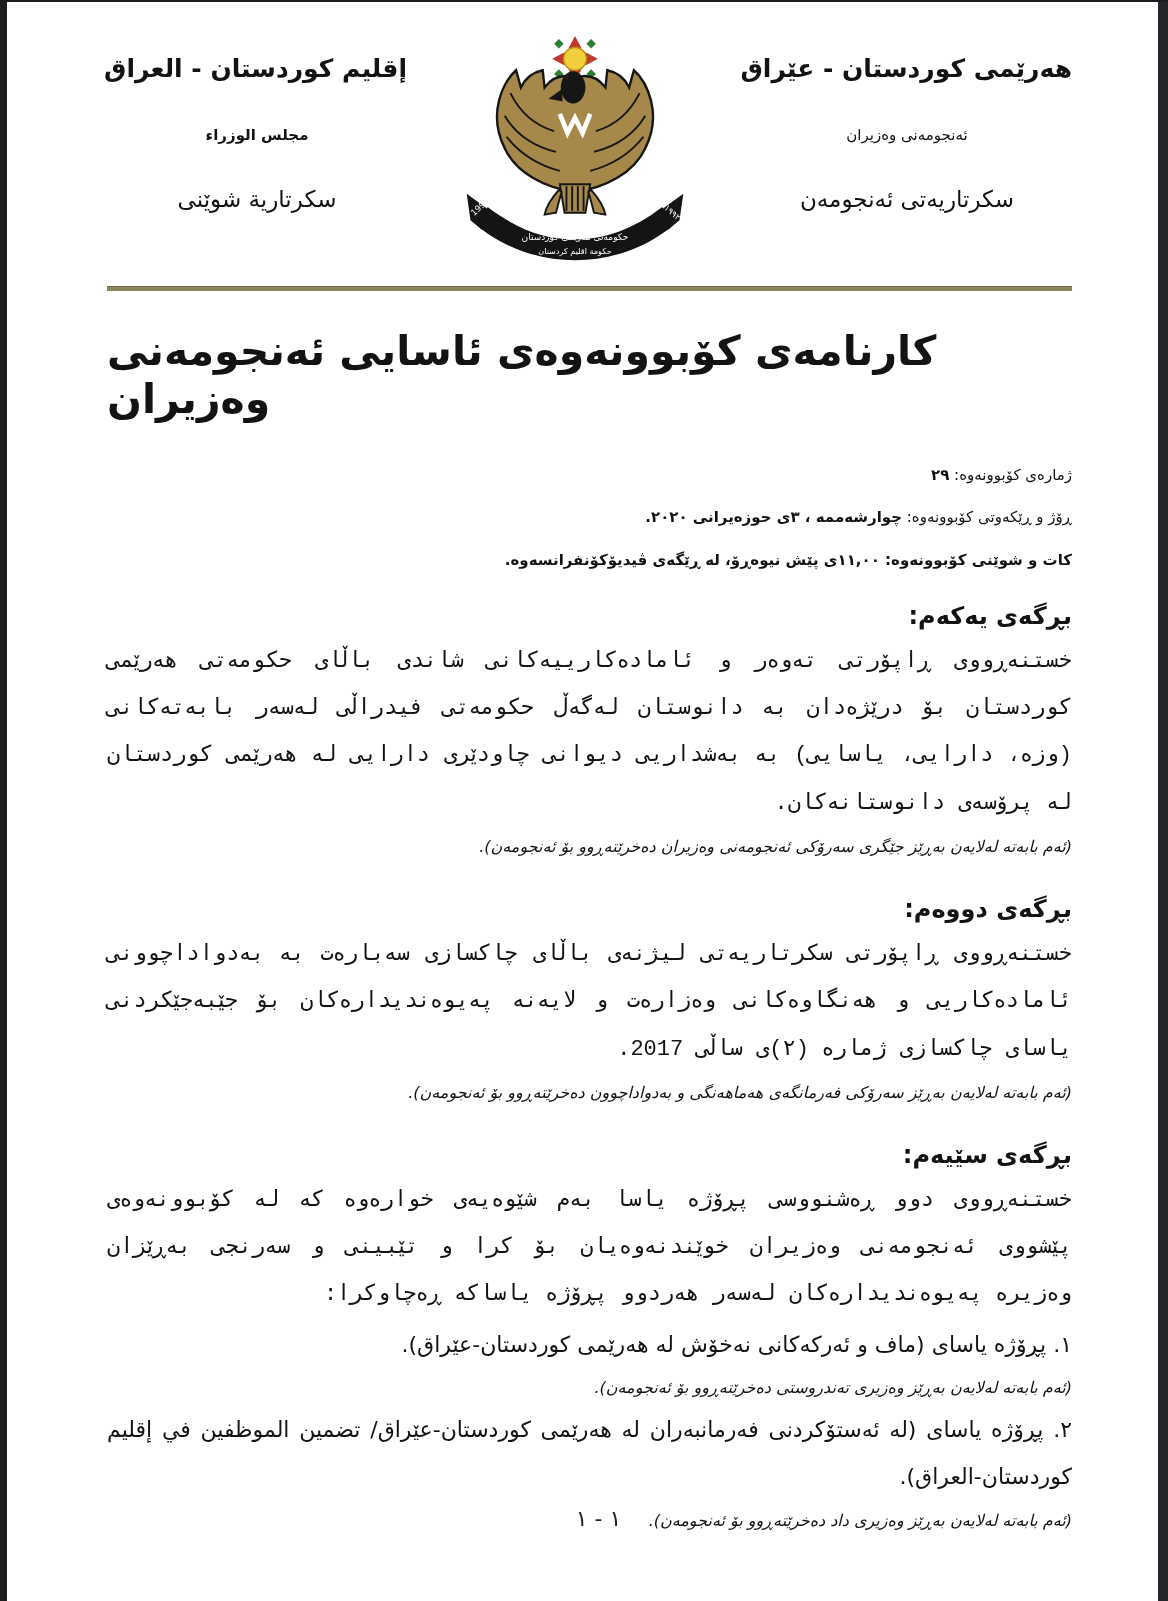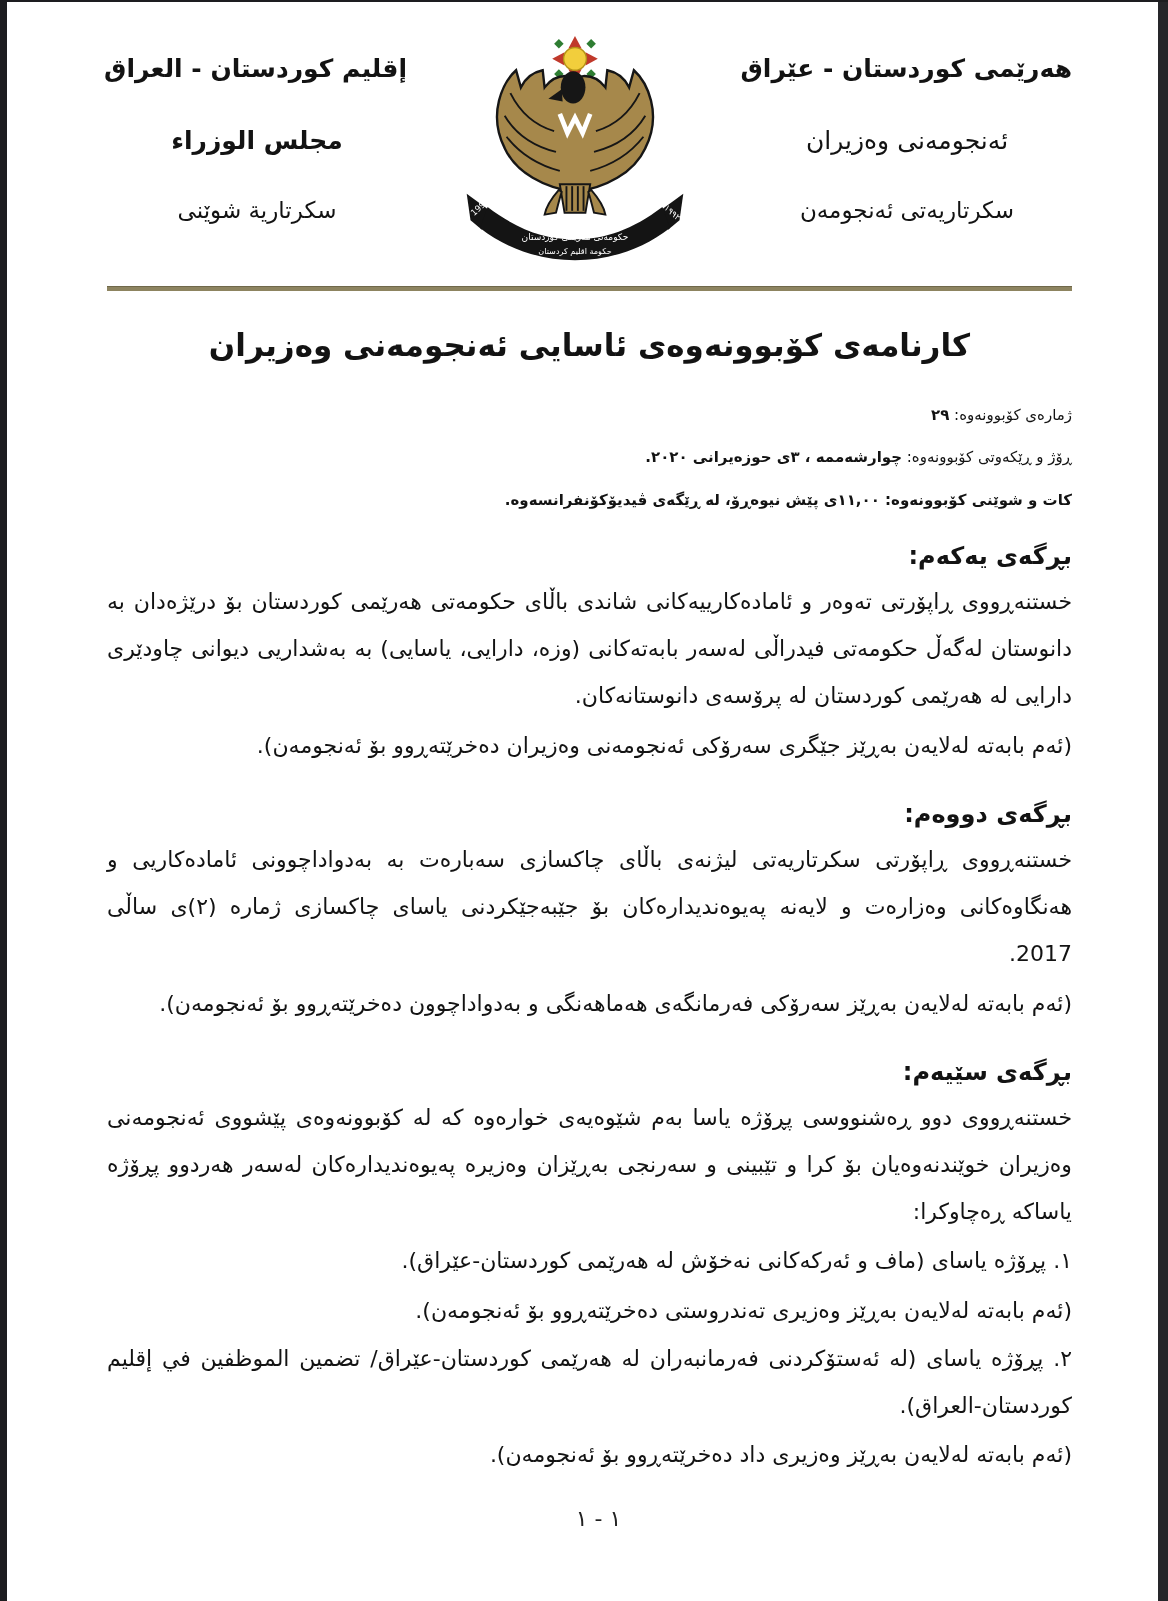--- a/index.html
+++ b/index.html
@@ -16,38 +16,38 @@
     position:absolute;left:7px;top:2px;right:10px;bottom:0;
     padding:24px 86px 4px 100px;direction:rtl;
   }
   
   .letterhead{direction:ltr;display:flex;align-items:flex-start;height:252px;}
   .h-col{padding-top:28px;}
   .h-col-arabic{width:300px;text-align:center;direction:rtl;}
   .h-col-kurdish{width:330px;text-align:center;direction:rtl;}
   .h-center{flex:1;display:flex;justify-content:center;align-items:flex-start;}
   .h-line1{font-size:25px;font-weight:bold;white-space:nowrap;margin-bottom:43px;}
-  .h-line2{font-size:25px;font-weight:bold;margin-bottom:42px;white-space:nowrap;}
+  .h-line2{font-size:15px;font-weight:bold;margin-bottom:42px;white-space:nowrap;}
   .h-line3{font-size:23px;white-space:nowrap;}
   .h-col-kurdish .h-line2{font-weight:normal;}
   .emblem-svg{width:228px;height:246px;display:block;margin-top:2px;}
   
   .divider{height:5px;margin-top:8px;
     background:linear-gradient(#6f684a 0 30%, #8d8460 30% 100%);}
   
-  .doc-title{font-size:31px;font-weight:bold;text-align:center;margin-top:36px;}
+  .doc-title{font-size:41px;font-weight:bold;text-align:left;margin-top:36px;}
   
   .meta{margin-top:42px;font-size:15px;}
   .meta-line{margin-bottom:22px;line-height:1.35;}
   .bold{font-weight:bold;}
   
   .section{margin-top:32px;}
   .sec-heading{font-size:24px;font-weight:bold;margin-bottom:8px;}
-  .sec-body{font-size:22px;line-height:2.15;text-align:justify;}
-  .note{font-size:22px;line-height:2.0;margin-top:4px;}
+  .sec-body{font-size:22px;line-height:2.15;text-align:justify;font-family:Liberation Mono, monospace;}
+  .note{font-size:16px;font-style:italic;line-height:2.0;margin-top:4px;}
   .list-item{font-size:22px;line-height:2.15;text-align:justify;margin-top:2px;}
   
   .footer{position:absolute;bottom:70px;left:16px;width:100%;text-align:center;
     font-size:22px;color:#222;}
 </style>
 </head>
 <body>
 
 <div class="edge edge-left"></div>
 <div class="edge edge-right"></div>

